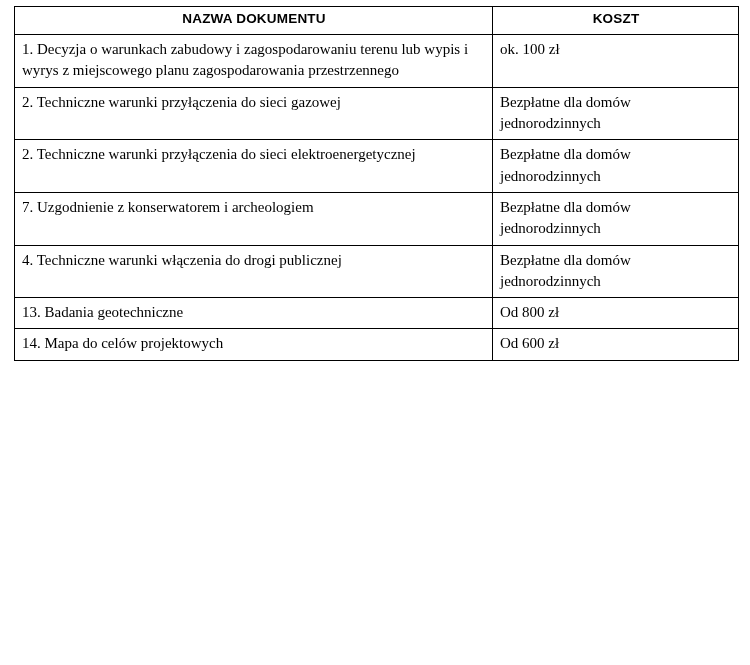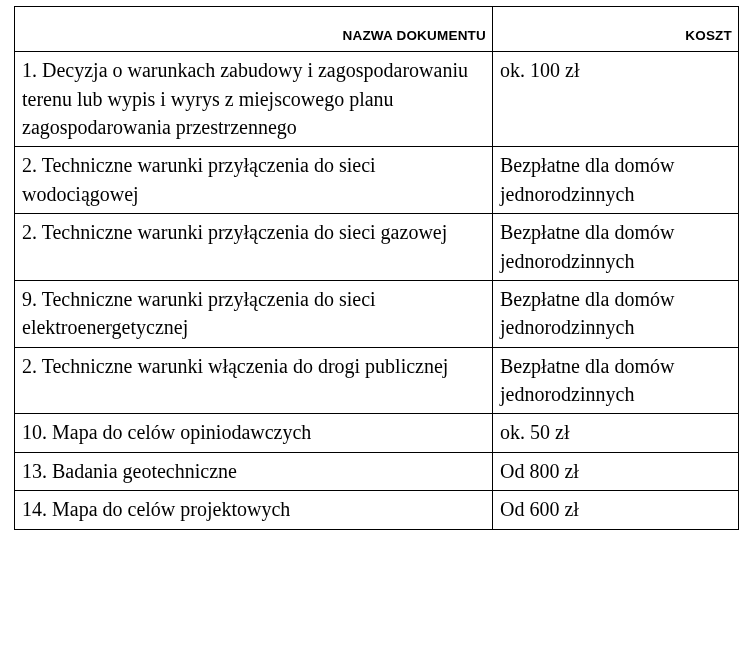--- a/index.html
+++ b/index.html
@@ -21,30 +21,30 @@
   table.cost-table {
     border-collapse: collapse;
     width: 724px;
     table-layout: fixed;
   }
   table.cost-table th,
   table.cost-table td {
     border: 1px solid #000000;
     vertical-align: top;
     padding: 4px 6px 5px 7px;
-    font-size: 20px;
+    font-size: 15px;
     line-height: 1.42;
   }
   table.cost-table th {
-    text-align: right;
+    text-align: center;
     font-family: "Liberation Sans", sans-serif;
     font-size: 13.5px;
     font-weight: bold;
     letter-spacing: 0.2px;
-    padding-top: 19px;
+    padding-top: 2px;
     padding-bottom: 6px;
   }
   col.c-name { width: 478px; }
   col.c-cost { width: 246px; }
   .cell-line { display: block; }
   sup {
     font-size: 0.68em;
     vertical-align: super;
     line-height: 0;
   }
@@ -64,38 +64,34 @@
         <th>NAZWA DOKUMENTU</th>
         <th>KOSZT</th>
       </tr>
     </thead>
     <tbody>
         <tr>
           <td>1. Decyzja o warunkach zabudowy i zagospodarowaniu terenu lub wypis  i wyrys z miejscowego planu zagospodarowania przestrzennego</td>
           <td>ok. 100 zł</td>
         </tr>
         <tr>
-          <td>2. Techniczne warunki przyłączenia do sieci wodociągowej</td>
-          <td>Bezpłatne dla domów jednorodzinnych</td>
-        </tr>
-        <tr>
           <td>2. Techniczne warunki przyłączenia do sieci gazowej</td>
           <td>Bezpłatne dla domów jednorodzinnych</td>
         </tr>
         <tr>
-          <td>9. Techniczne warunki przyłączenia do sieci elektroenergetycznej</td>
+          <td>2. Techniczne warunki przyłączenia do sieci elektroenergetycznej</td>
           <td>Bezpłatne dla domów jednorodzinnych</td>
         </tr>
         <tr>
-          <td>2. Techniczne warunki włączenia do drogi publicznej</td>
+          <td>7. Uzgodnienie z konserwatorem i archeologiem</td>
           <td>Bezpłatne dla domów jednorodzinnych</td>
         </tr>
         <tr>
-          <td>10. Mapa do celów opiniodawczych</td>
-          <td>ok. 50 zł</td>
+          <td>4. Techniczne warunki włączenia do drogi publicznej</td>
+          <td>Bezpłatne dla domów jednorodzinnych</td>
         </tr>
         <tr>
           <td>13. Badania geotechniczne</td>
           <td>Od 800 zł</td>
         </tr>
         <tr>
           <td>14. Mapa do celów projektowych</td>
           <td>Od 600 zł</td>
         </tr>
       </tbody>

